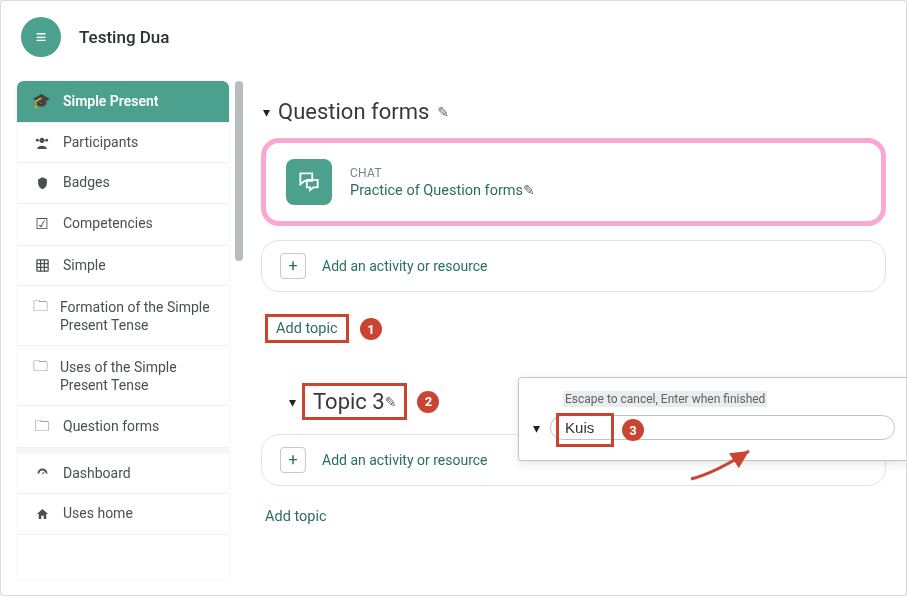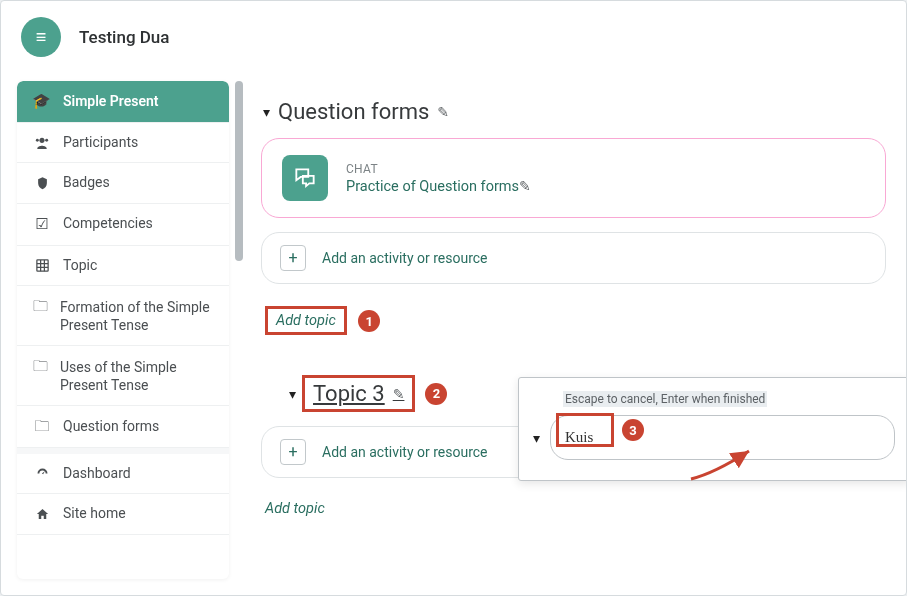--- a/index.html
+++ b/index.html
@@ -119,21 +119,21 @@
   .section-header .chev {
     font-size: 14px;
     color: #222;
   }
   .edit-icon {
     font-size: 14px;
     color: #5c6063;
     cursor: pointer;
   }
   .activity-card {
-    border: 1px solid #f9a8d4;
+    border: 5px solid #f9a8d4;
     border-radius: 18px;
     padding: 16px 20px;
     display: flex;
     align-items: center;
     gap: 18px;
     margin-bottom: 14px;
   }
   .activity-icon {
     width: 46px; height: 46px;
     background: #4ca18e;
@@ -173,21 +173,20 @@
     color: #2a6e60;
     font-size: 16px;
     line-height: 1;
   }
   .add-topic {
     color: #2a6e60;
     cursor: pointer;
     font-size: 14.5px;
     margin: 2px 4px 18px 4px;
     display: inline-block;
-    font-style: italic;
   }
   .hl-box {
     border: 3px solid #c94431;
     padding: 3px 8px;
   }
   .marker {
     display: inline-flex;
     align-items: center; justify-content: center;
     width: 22px; height: 22px;
     background: #c94431;
@@ -225,25 +224,24 @@
     gap: 10px;
   }
   .topic-edit-panel .chev {
     font-size: 14px;
     color: #222;
   }
   .topic-input {
     flex: 1;
     border: 1px solid #bfc4c8;
     border-radius: 18px;
-    padding: 13px 14px;
+    padding: 3px 14px;
     font-size: 15px;
     color: #333;
     outline: none;
-    font-family: Liberation Serif, serif;
   }
   
   .input-hl {
     position: absolute;
     border: 3px solid #c94431;
     pointer-events: none;
   }
   .arrow {
     position: absolute;
     width: 74px;
@@ -300,21 +298,21 @@
         <div class="side-item">
           <span class="ico">
             <svg viewBox="0 0 24 24" width="15" height="15" fill="none" stroke="currentColor" stroke-width="2">
                 <rect x="3" y="3" width="18" height="18" rx="1"></rect>
                 <line x1="3" y1="9" x2="21" y2="9"></line>
                 <line x1="3" y1="15" x2="21" y2="15"></line>
                 <line x1="9" y1="3" x2="9" y2="21"></line>
                 <line x1="15" y1="3" x2="15" y2="21"></line>
               </svg>
           </span>
-          <span class="lbl">Topic</span>
+          <span class="lbl">Simple</span>
         </div>
         <div class="side-item multi">
           <span class="ico folder-ico"></span>
           <span class="lbl">Formation of the Simple Present Tense</span>
         </div>
         <div class="side-item multi">
           <span class="ico folder-ico"></span>
           <span class="lbl">Uses of the Simple Present Tense</span>
         </div>
         <div class="side-item">
@@ -329,21 +327,21 @@
               </svg>
           </span>
           <span class="lbl">Dashboard</span>
         </div>
         <div class="side-item">
           <span class="ico">
             <svg viewBox="0 0 24 24" width="15" height="15" fill="currentColor">
                 <path d="M12 3l9 8h-3v8h-4v-5h-4v5H6v-8H3l9-8z"></path>
               </svg>
           </span>
-          <span class="lbl">Site home</span>
+          <span class="lbl">Uses home</span>
         </div>
       </div>
       <div class="scrollbar">
         <div class="thumb"></div>
       </div>
     </div>
 
     <div class="main">
 
       <div class="section-header">
@@ -373,21 +371,21 @@
         <span>Add an activity or resource</span>
       </div>
 
       <div class="nowrap">
         <span class="add-topic hl-box">Add topic</span>
         <span class="marker">1</span>
       </div>
 
       <div style="display:flex;align-items:center;gap:6px;margin:22px 0 14px 28px;">
         <span class="chev" style="font-size:14px;color:#222;">▾</span>
-        <span class="hl-box" style="display:inline-flex;align-items:center;gap:8px;font-size:22px;color:#373a3c;text-decoration:underline;">
+        <span class="hl-box" style="display:inline-flex;align-items:center;font-size:22px;color:#373a3c;">
           <span>Topic 3</span>
           <span class="edit-icon">✎</span>
         </span>
         <span class="marker">2</span>
       </div>
 
       <div class="add-activity">
         <span class="plus-box">+</span>
         <span>Add an activity or resource</span>
       </div>

